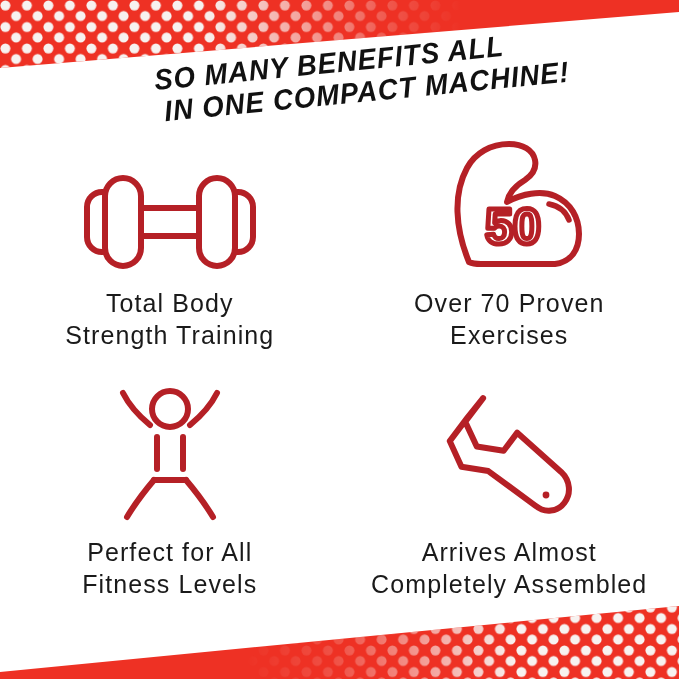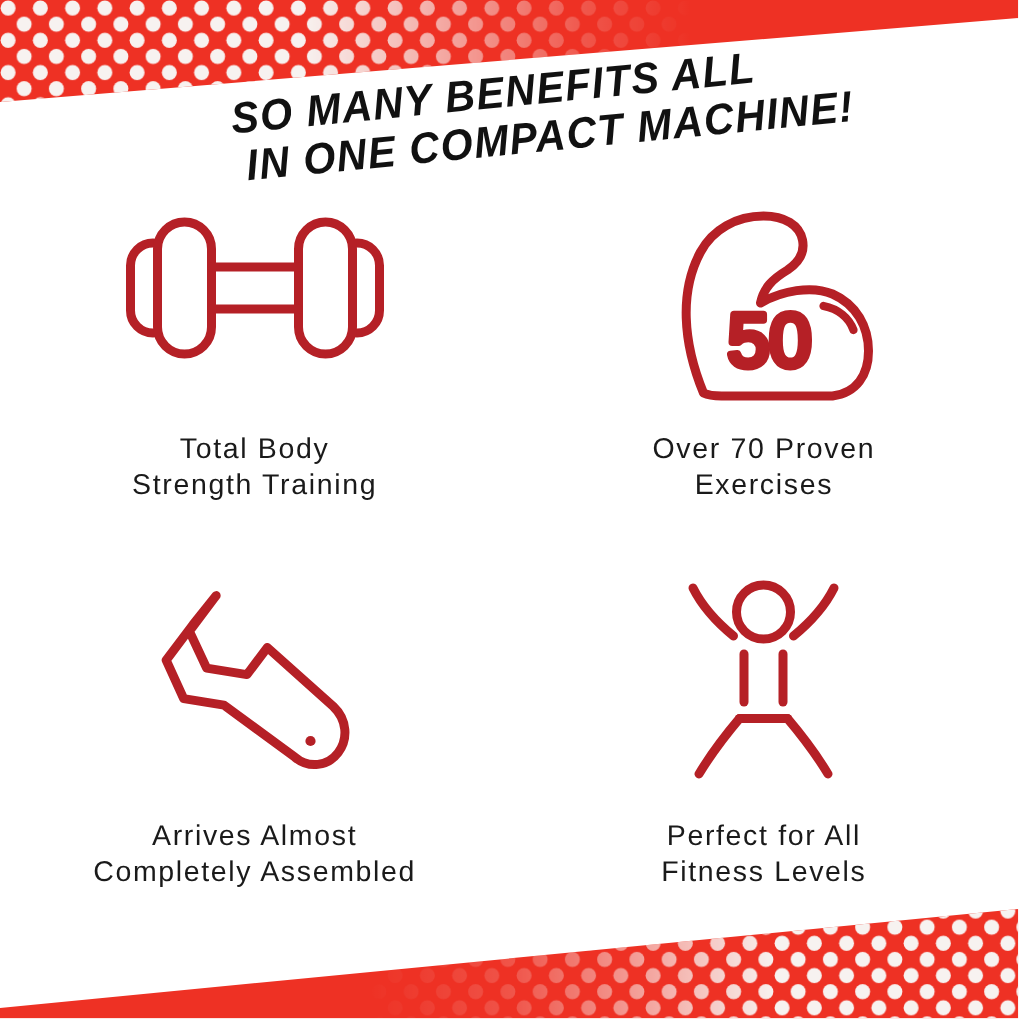--- a/index.html
+++ b/index.html
@@ -66,30 +66,31 @@
     display: flex;
     flex-direction: column;
     align-items: center;
     justify-content: flex-start;
   }
   .cell.r2 { justify-content: flex-start; padding-top: 22px; }
 
   .icon-wrap {
     height: 150px;
     display: flex;
-    align-items: flex-start;
+    align-items: flex-end;
     justify-content: center;
+    font-weight: bold;
   }
   .caption {
     margin-top: 6px;
     text-align: center;
     color: #1a1a1a;
     font-family: "Liberation Sans", sans-serif;
     font-weight: normal;
-    font-size: 19px;
+    font-size: 25px;
     letter-spacing: 1.1px;
     line-height: 1.26;
     white-space: pre-line;
   }
   .cell.r2 .caption { margin-top: 14px; }
 </style>
 </head>
 <body>
 
 <div id="page">
@@ -189,47 +190,47 @@
         </svg>
       </div>
       <div class="caption">Over 70 Proven
 Exercises</div>
     </div>
 
     <div class="cell r2">
       <div class="icon-wrap">
         <svg width="150" height="140" viewBox="0 0 150 140" fill="none" stroke="#B52026" stroke-width="6" stroke-linecap="round" stroke-linejoin="round">
 
+          <circle cx="75" cy="26" r="18"></circle>
+
+          <path d="M55 42 C44 33 34 22 28 10"></path>
+          <path d="M95 42 C106 33 116 22 122 10"></path>
+
+          <line x1="62" y1="54" x2="62" y2="86"></line>
+          <line x1="88" y1="54" x2="88" y2="86"></line>
+
+          <line x1="59" y1="97" x2="91" y2="97"></line>
+
+          <path d="M59 97 C48 110 38 124 32 134"></path>
+          <path d="M91 97 C102 110 112 124 118 134"></path>
+        </svg>
+      </div>
+      <div class="caption">Perfect for All
+Fitness Levels</div>
+    </div>
+
+    <div class="cell r2">
+      <div class="icon-wrap">
+        <svg width="150" height="140" viewBox="0 0 150 140" fill="none" stroke="#B52026" stroke-width="6" stroke-linecap="round" stroke-linejoin="round">
+
           <path d="M57 12 L36 33 L44 59 L70 67 L86 51
                    L124 96 C132 106 131 119 123 127 C115 135 102 135 94 126
                    L52 85 L26 77 L18 50 L39 29 Z" transform="rotate(-8 75 70)"></path>
 
           <circle cx="112" cy="112" r="3.4" fill="#B52026" stroke="none"></circle>
         </svg>
       </div>
       <div class="caption">Arrives Almost
 Completely Assembled</div>
     </div>
 
-    <div class="cell r2">
-      <div class="icon-wrap">
-        <svg width="150" height="140" viewBox="0 0 150 140" fill="none" stroke="#B52026" stroke-width="6" stroke-linecap="round" stroke-linejoin="round">
-
-          <circle cx="75" cy="26" r="18"></circle>
-
-          <path d="M55 42 C44 33 34 22 28 10"></path>
-          <path d="M95 42 C106 33 116 22 122 10"></path>
-
-          <line x1="62" y1="54" x2="62" y2="86"></line>
-          <line x1="88" y1="54" x2="88" y2="86"></line>
-
-          <line x1="59" y1="97" x2="91" y2="97"></line>
-
-          <path d="M59 97 C48 110 38 124 32 134"></path>
-          <path d="M91 97 C102 110 112 124 118 134"></path>
-        </svg>
-      </div>
-      <div class="caption">Perfect for All
-Fitness Levels</div>
-    </div>
-
   </div>
 </div>
 
 </body></html>

